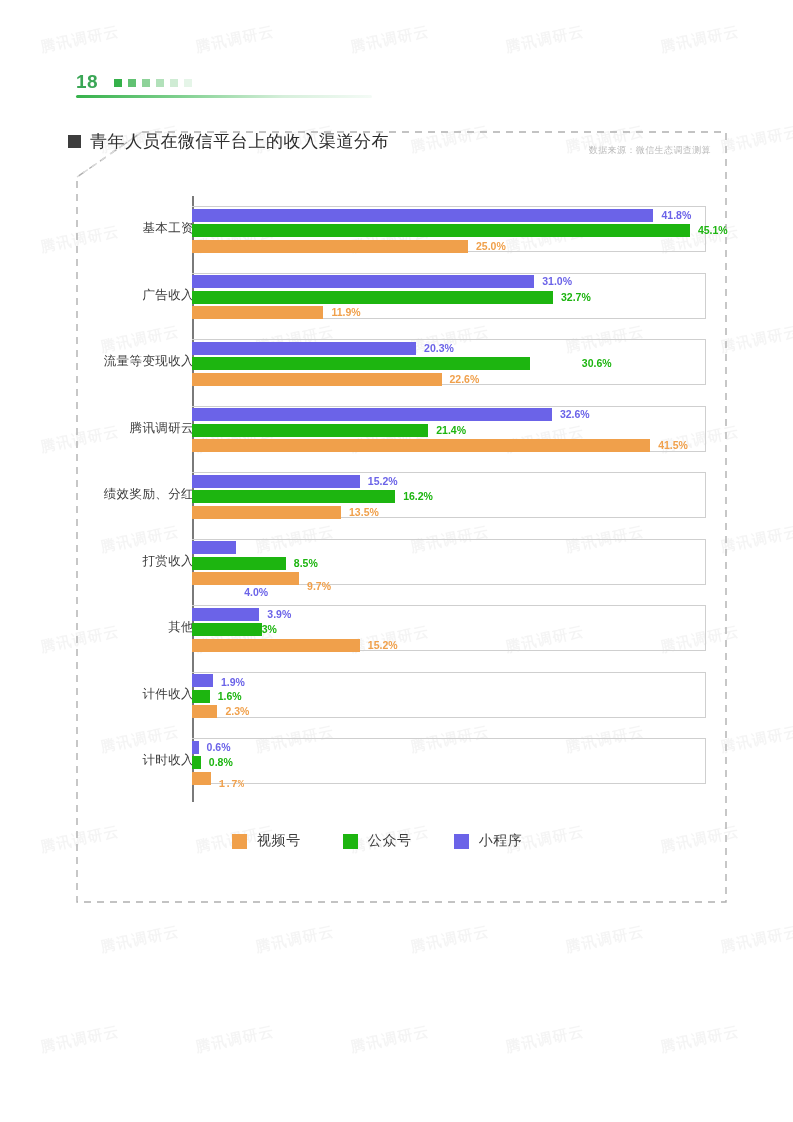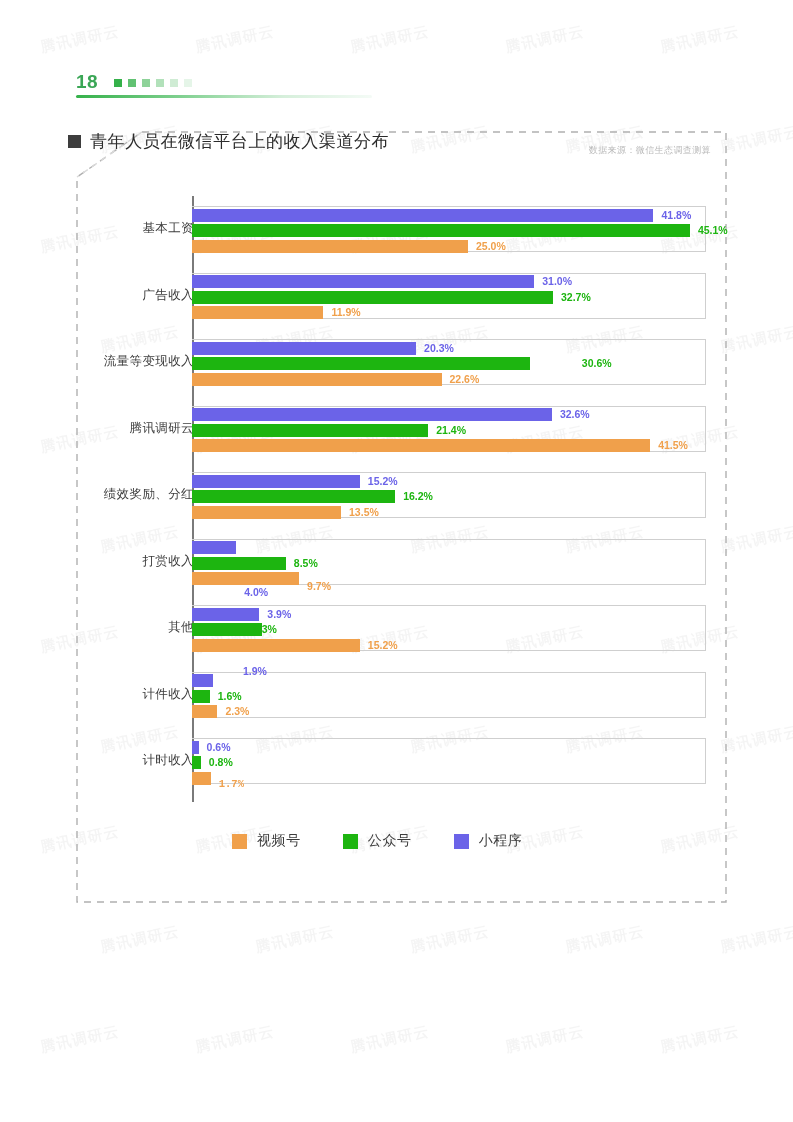--- a/index.html
+++ b/index.html
@@ -357,21 +357,21 @@
     <div class="bar-value" style="top: 376px; left: 115.088px; color: rgb(240, 160, 75); margin-top: 8px;">9.7%</div>
     <div class="group-box" style="top: 409px; height: 46px; width: 514px;"></div>
     <div class="bar" style="top: 411.5px; width: 67.344px; background: rgb(107, 99, 232);"></div>
     <div class="bar-value" style="top: 411.5px; left: 75.344px; color: rgb(107, 99, 232);">3.9%</div>
     <div class="bar" style="top: 427px; width: 69.552px; background: rgb(29, 181, 16);"></div>
     <div class="bar-value" style="top: 427px; left: 61px; color: rgb(29, 181, 16); text-align: right;">6.3%</div>
     <div class="bar" style="top: 442.5px; width: 167.808px; background: rgb(240, 160, 75);"></div>
     <div class="bar-value" style="top: 442.5px; left: 175.808px; color: rgb(240, 160, 75);">15.2%</div>
     <div class="group-box" style="top: 475.5px; height: 46px; width: 514px;"></div>
     <div class="bar" style="top: 478px; width: 20.976px; background: rgb(107, 99, 232);"></div>
-    <div class="bar-value" style="top: 469px; left: 28.976px; color: rgb(107, 99, 232); margin-left: 22px;">1.9%</div>
+    <div class="bar-value" style="top: 480px; left: 28.976px; color: rgb(107, 99, 232);">1.9%</div>
     <div class="bar" style="top: 493.5px; width: 17.664px; background: rgb(29, 181, 16);"></div>
     <div class="bar-value" style="top: 493.5px; left: 25.664px; color: rgb(29, 181, 16);">1.6%</div>
     <div class="bar" style="top: 509px; width: 25.392px; background: rgb(240, 160, 75);"></div>
     <div class="bar-value" style="top: 509px; left: 33.392px; color: rgb(240, 160, 75);">2.3%</div>
     <div class="group-box" style="top: 542px; height: 46px; width: 514px;"></div>
     <div class="bar" style="top: 544.5px; width: 6.624px; background: rgb(107, 99, 232);"></div>
     <div class="bar-value" style="top: 544.5px; left: 14.624px; color: rgb(107, 99, 232);">0.6%</div>
     <div class="bar" style="top: 560px; width: 8.832px; background: rgb(29, 181, 16);"></div>
     <div class="bar-value" style="top: 560px; left: 16.832px; color: rgb(29, 181, 16);">0.8%</div>
     <div class="bar" style="top: 575.5px; width: 18.768px; background: rgb(240, 160, 75);"></div>

